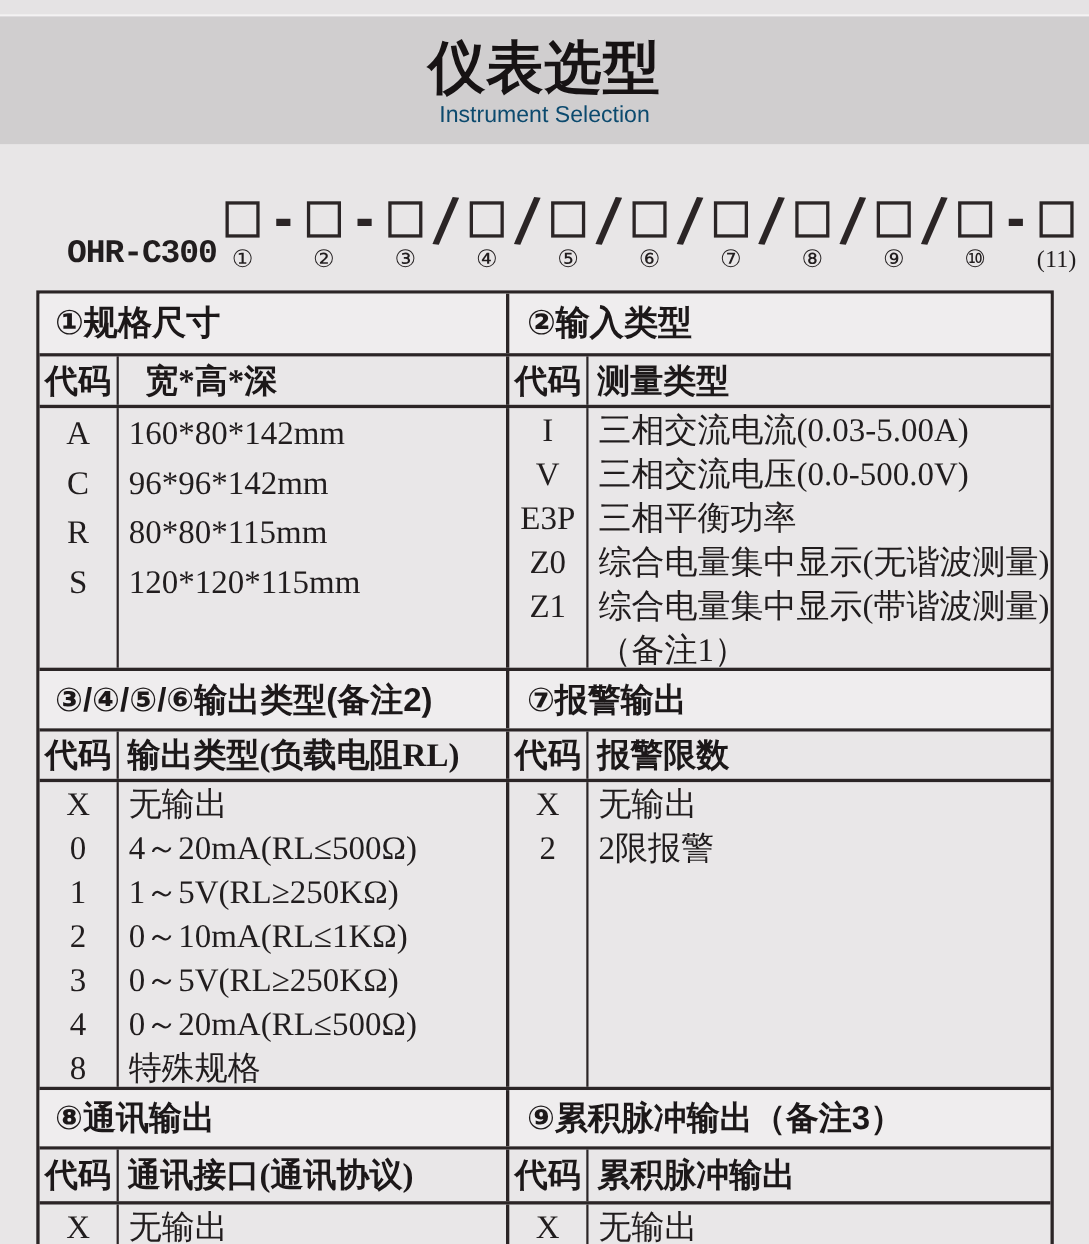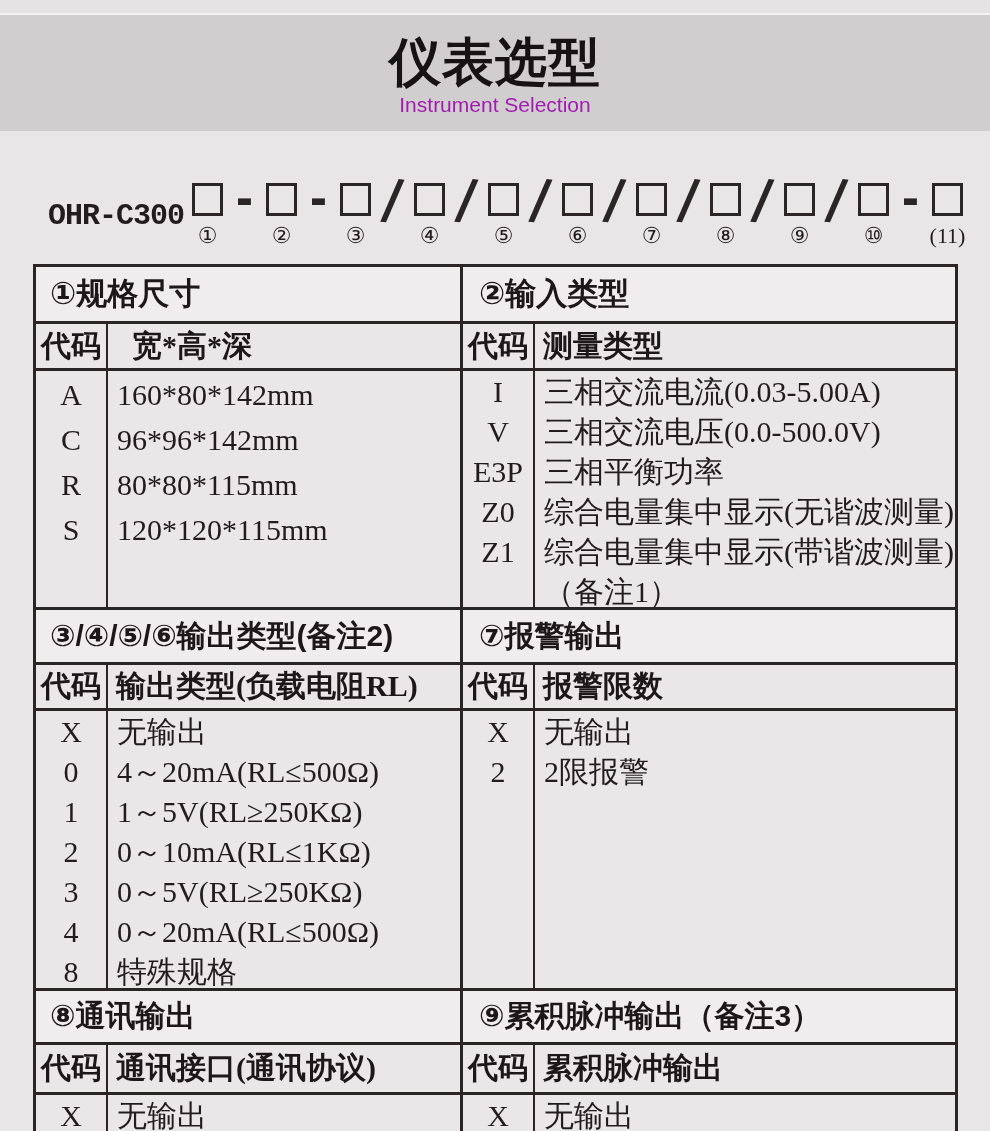--- a/index.html
+++ b/index.html
@@ -29,26 +29,26 @@
     display:flex;flex-direction:column;align-items:center;justify-content:center;
     padding-top:4px;
   }
   .title-cn{
     font-family:"Liberation Sans","DejaVu Sans",sans-serif;
     font-weight:bold;font-size:52px;line-height:56px;color:#171314;
     letter-spacing:1px;
   }
   .title-en{
     font-family:"Liberation Sans","DejaVu Sans",sans-serif;
-    font-size:21px;line-height:25px;color:#a21caf;margin-top:2px;
+    font-size:21px;line-height:25px;color:#0c4a6e;margin-top:2px;
   }
   
   .model-line{
-    position:absolute;left:48px;top:183px;
-    display:flex;align-items:center;
+    position:absolute;left:61px;top:183px;
+    display:flex;align-items:flex-end;
   }
   .model-prefix{
     font-family:"Liberation Mono","DejaVu Sans Mono",monospace;
     font-weight:bold;font-size:30px;line-height:34px;
     letter-spacing:-1px;color:var(--text);
     margin-right:8px;
   }
   .code-line{display:flex;align-items:flex-start;}
   .unit{display:flex;flex-direction:column;align-items:center;width:31px;}
   .box{width:31px;height:33px;border:3px solid var(--ink);background:transparent;}

